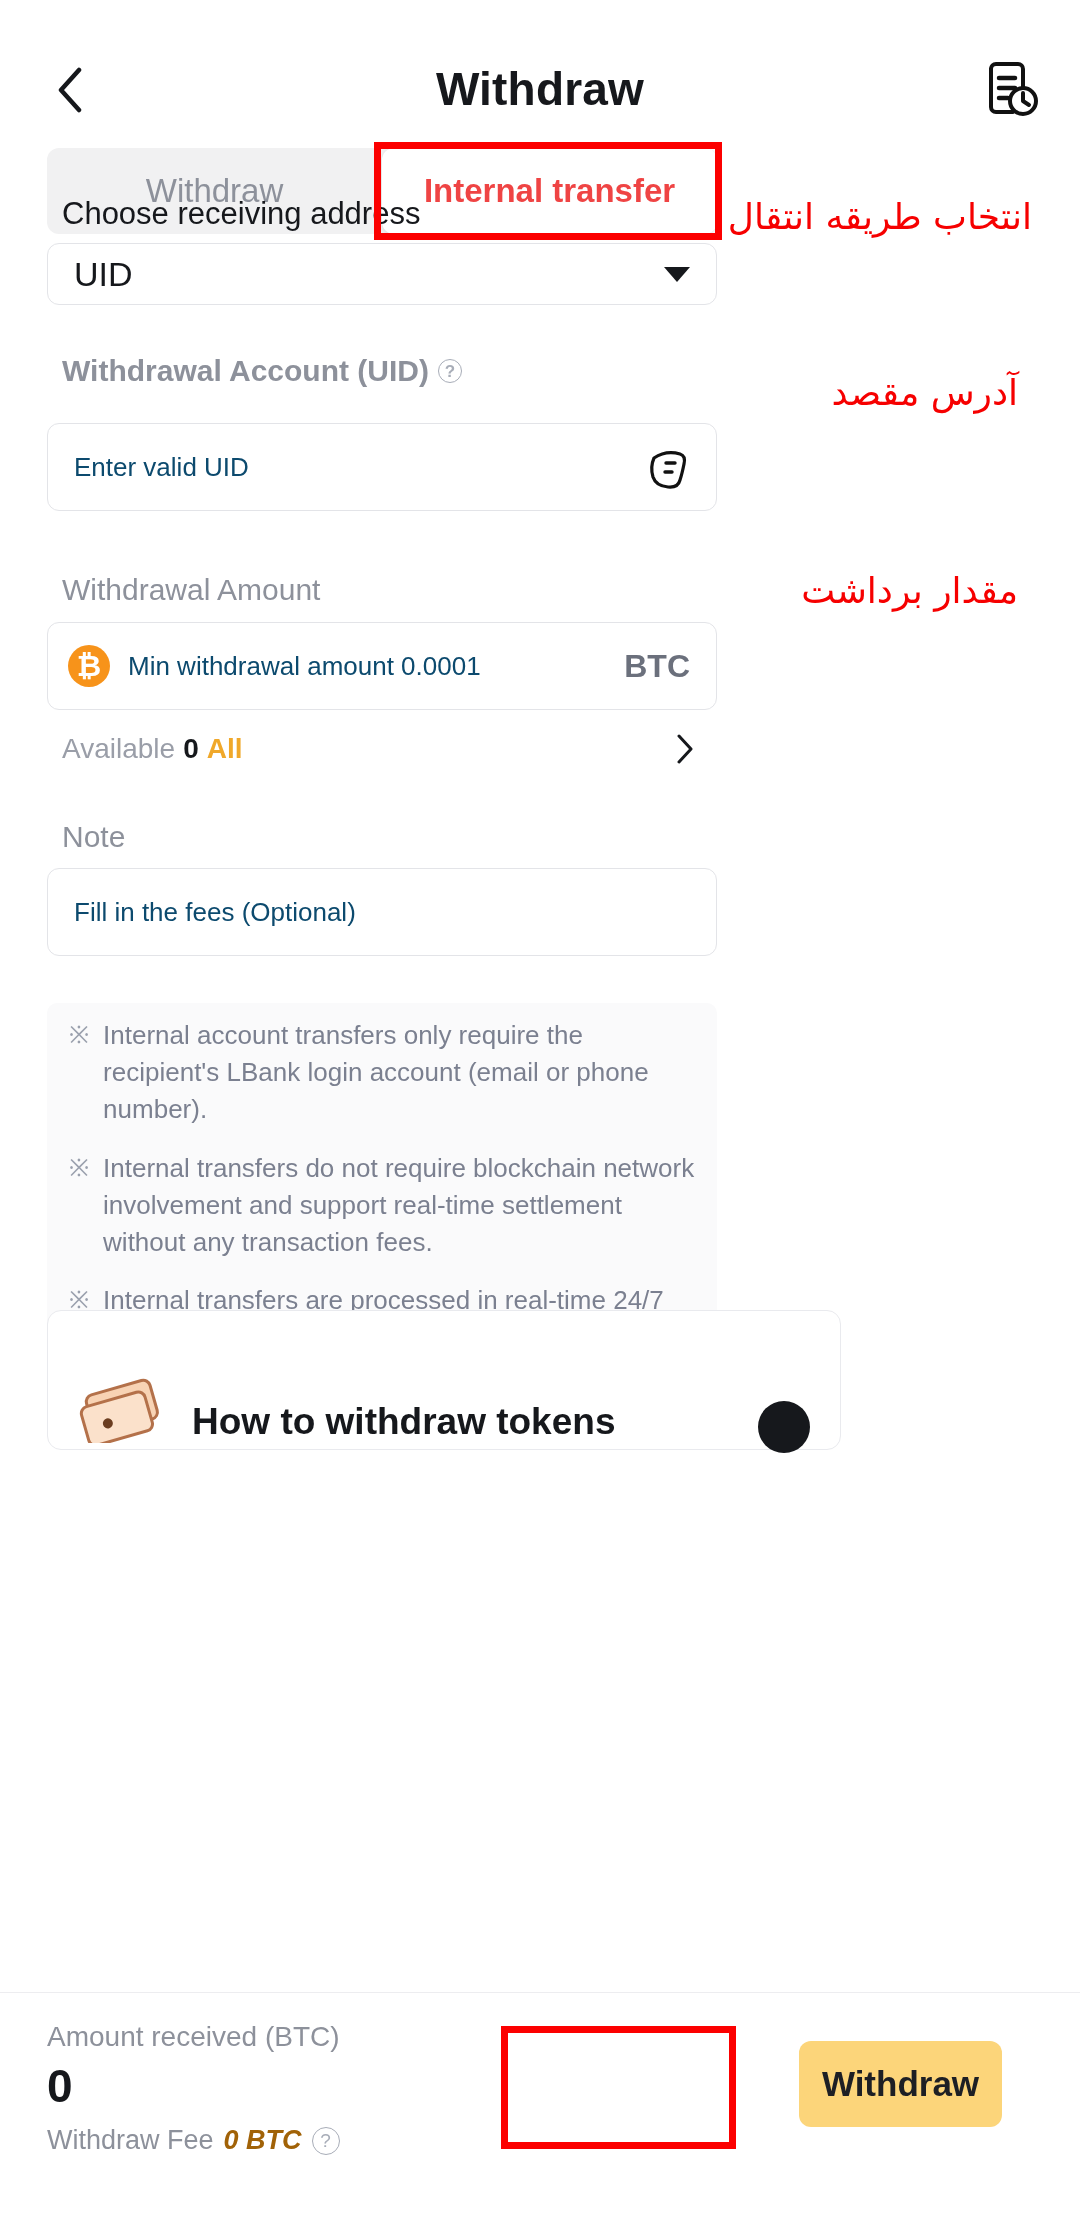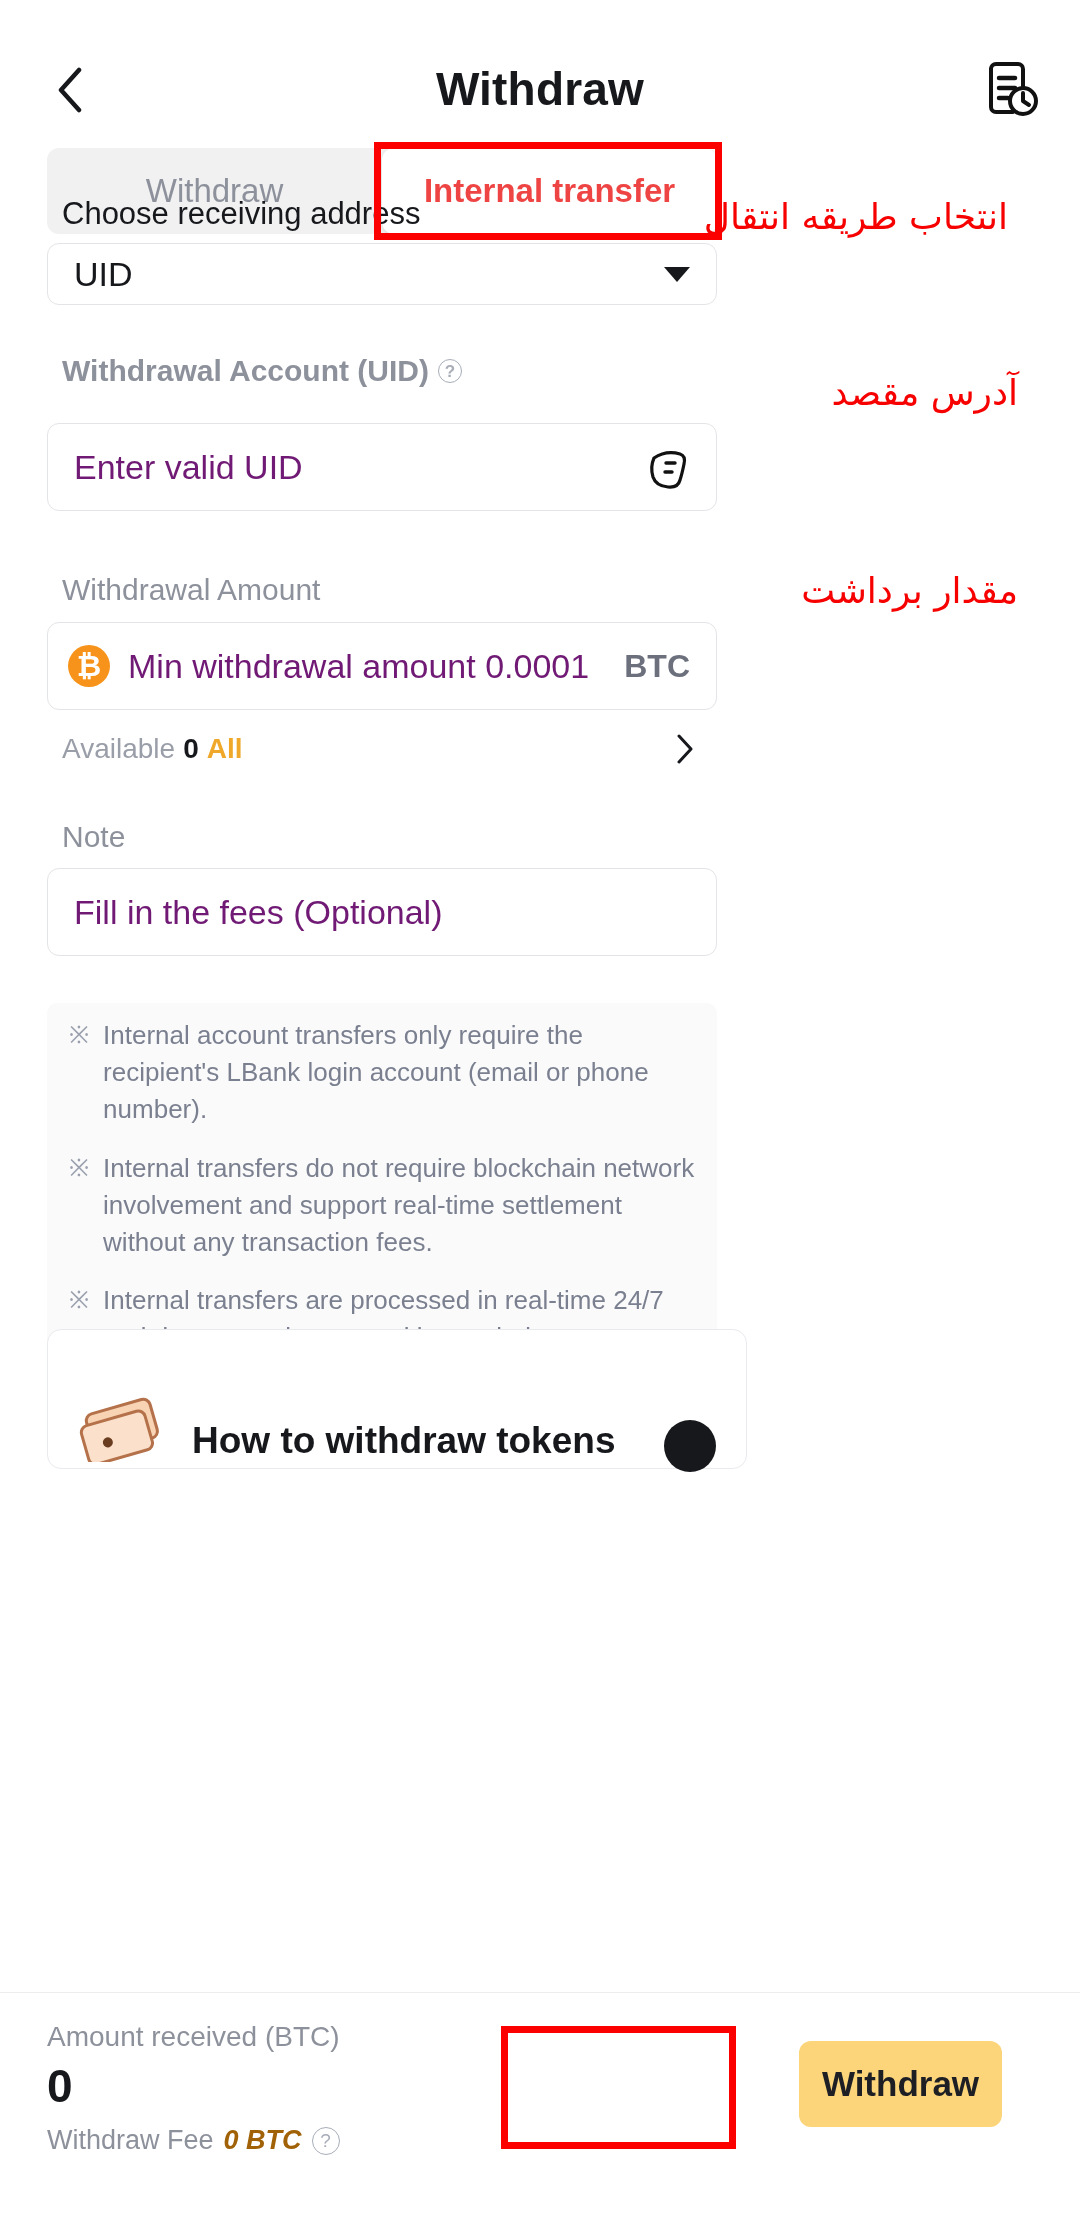--- a/index.html
+++ b/index.html
@@ -104,21 +104,21 @@
   
   .fa-ann {
     position: absolute;
     color: #f60000;
     font-size: 36px;
     font-family: "DejaVu Sans", sans-serif;
     direction: rtl;
     white-space: nowrap;
     z-index: 25;
   }
-  #fa-1 { right: 72px; top: 196px; }
+  #fa-1 { right: 48px; top: 196px; }
   #fa-2 { right: 62px; top: 372px; }
   #fa-3 { right: 62px; top: 570px; }
 
   
   .field-label {
     position: absolute;
     left: 62px;
     font-size: 30px;
     color: #8d919b;
     display: flex;
@@ -136,22 +136,22 @@
     background: #ffffff;
     display: flex;
     align-items: center;
   }
 
   .box-text {
     font-size: 34px;
     color: #16181c;
   }
   .box-ph {
-    font-size: 34px;
-    color: #701a75;
+    font-size: 26px;
+    color: #0c4a6e;
   }
 
   
   #select-receiving { top: 243px; height: 62px; padding: 0 26px; }
   .caret {
     position: absolute;
     right: 26px;
     width: 0; height: 0;
     border-left: 13px solid transparent;
     border-right: 13px solid transparent;
@@ -234,30 +234,29 @@
     color: #9aa0ad;
     font-size: 24px;
     line-height: 1.5;
   }
 
   
   .howto-card {
     position: absolute;
     left: 47px;
     top: 1310px;
-    width: 700px;
+    width: 794px;
     height: 140px;
     border: 1px solid #e9eaee;
     border-radius: 14px;
     background: #ffffff;
     display: flex;
     align-items: flex-end;
     padding: 0 26px 6px 26px;
     gap: 22px;
-    margin-top: 19px;
   }
   .howto-title {
     font-size: 37px;
     font-weight: bold;
     color: #16181c;
   }
   .howto-play {
     position: absolute;
     right: 30px;
     bottom: -4px;

